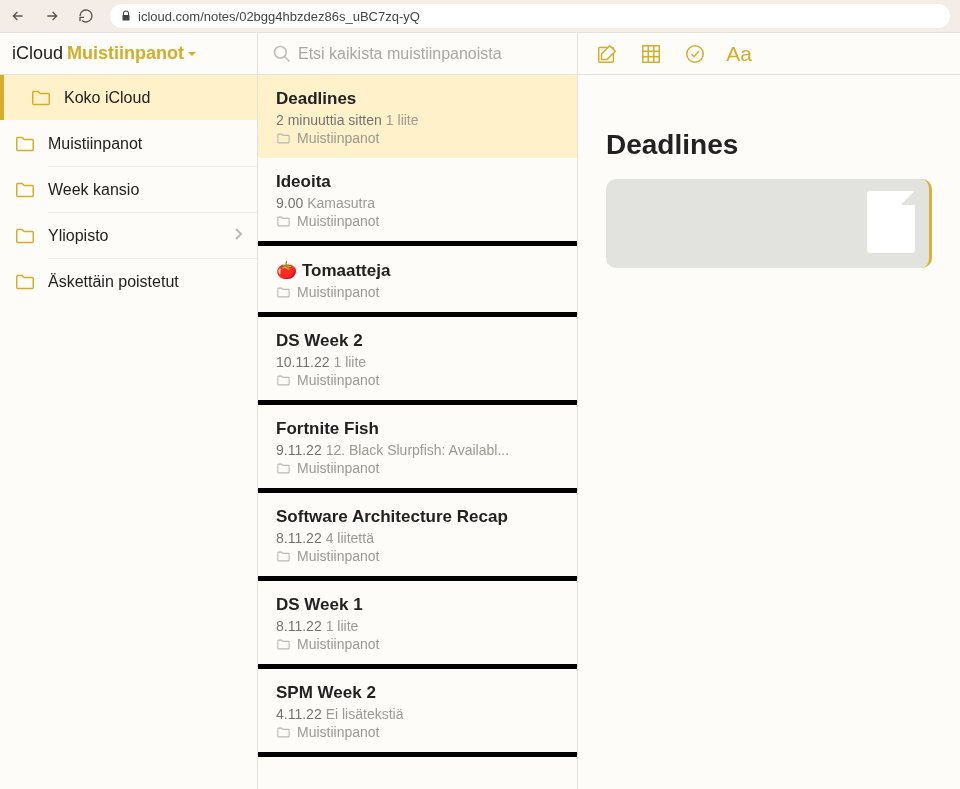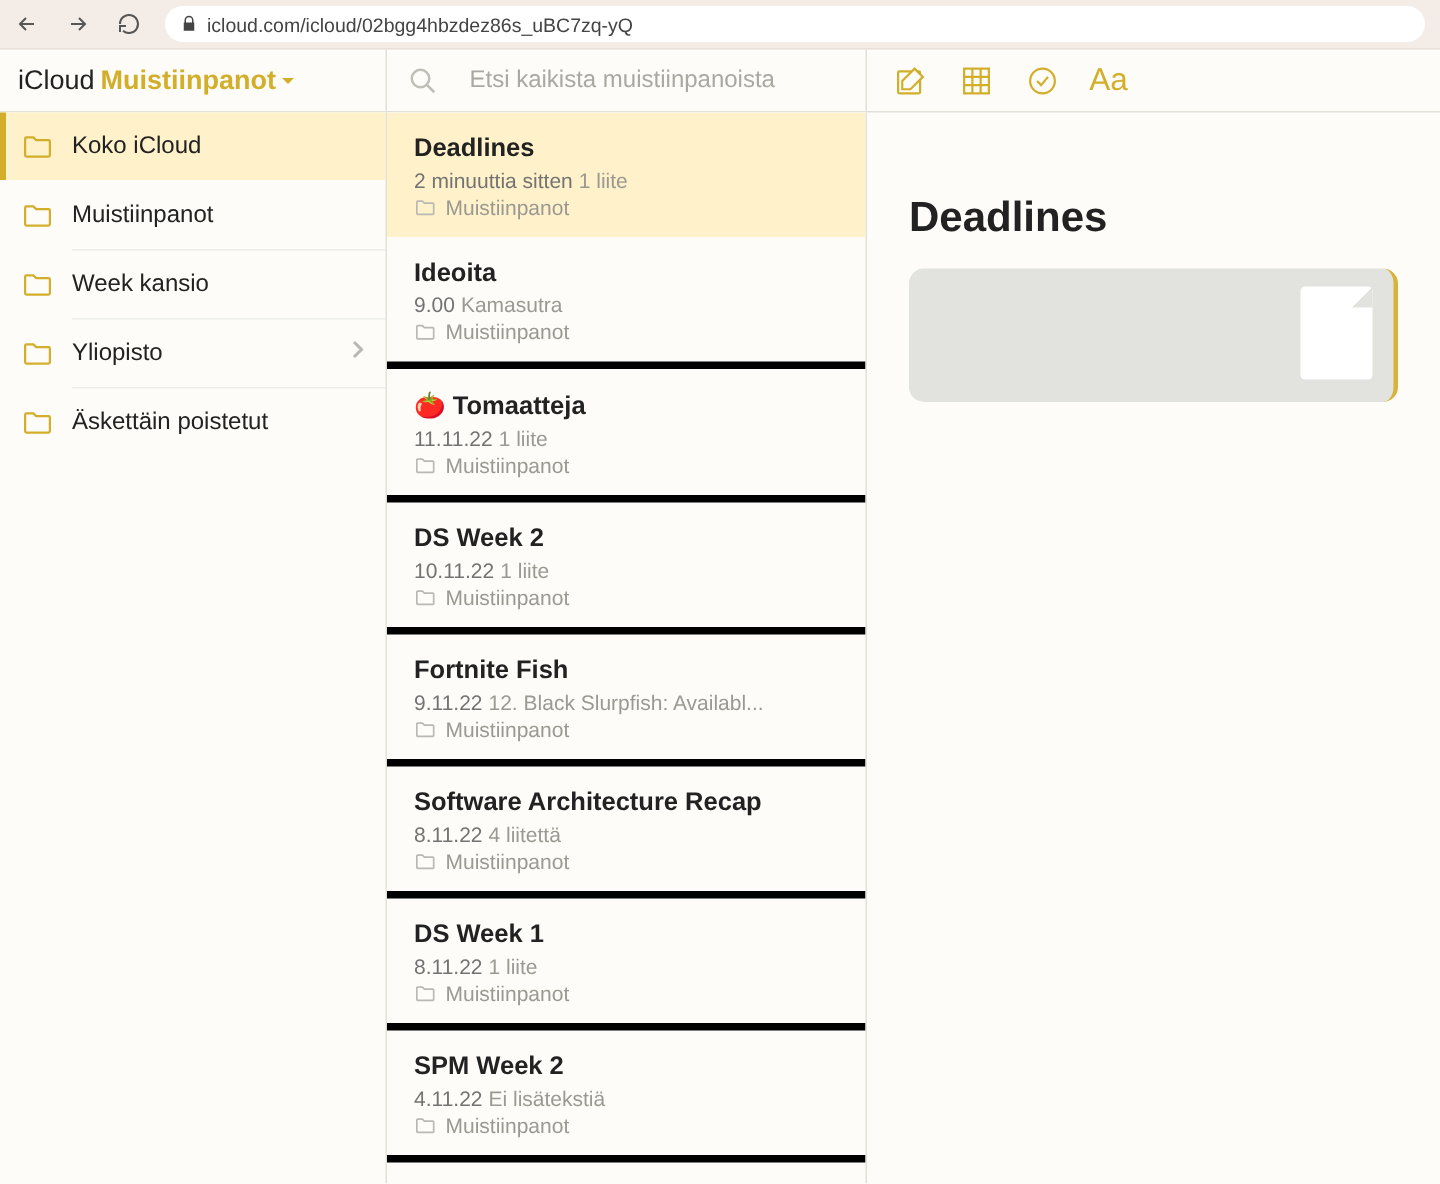--- a/index.html
+++ b/index.html
@@ -11,35 +11,35 @@
     .nav-btn svg { width: 16px; height: 16px; }
     .addr-bar { flex: 1; height: 24px; background: #fff; border-radius: 12px; display: flex; align-items: center; padding: 0 10px; gap: 6px; font-size: 13px; color: #444; max-width: 840px; }
     .lock-icon { width: 12px; height: 12px; }
 
     
     .app-row { height: 42px; display: flex; border-bottom: 1px solid #e2e0d9; }
     .brand-cell { width: 258px; display: flex; align-items: center; padding: 0 12px; border-right: 1px solid #e2e0d9; }
     .brand-icloud { font-weight: 400; font-size: 18px; color: #222; }
     .brand-app { font-weight: 600; font-size: 18px; color: #d2ae2a; margin-left: 4px; display: flex; align-items: center; gap: 2px; }
     .brand-app svg { width: 12px; height: 12px; }
-    .search-cell { width: 320px; display: flex; align-items: center; padding: 0 14px; border-right: 1px solid #e2e0d9; gap: 21px; }
+    .search-cell { width: 320px; display: flex; align-items: center; padding: 0 14px; border-right: 1px solid #e2e0d9; gap: 6px; }
     .search-cell svg { width: 20px; height: 20px; color: #bfbfb8; }
     .search-input { border: none; outline: none; background: transparent; font-size: 16px; color: #555; flex: 1; }
     .search-input::placeholder { color: #a9a8a1; }
     .action-cell { flex: 1; display: flex; align-items: center; padding: 0 18px; gap: 22px; }
     .action-icon { width: 22px; height: 22px; color: #d2ae2a; display: flex; align-items: center; justify-content: center; cursor: pointer; }
     .action-icon svg { width: 22px; height: 22px; }
 
     
     .columns { display: flex; height: calc(789px - 33px - 42px); }
 
     
     .sidebar { width: 258px; border-right: 1px solid #e2e0d9; background: #fdfcf8; }
     .folder-item { height: 45px; display: flex; align-items: center; padding: 0 14px; gap: 12px; font-size: 16px; color: #222; cursor: pointer; position: relative; }
-    .folder-item.active { background: #fff1c9; border-left: 4px solid #d2ae2a; padding-left: 10px; }
+    .folder-item.active { background: #fff1c9; border-left: 4px solid #d2ae2a; padding-left: 26px; }
     .divider { height: 1px; background: #ececea; margin: 0 0 0 48px; }
     .folder-icon { width: 22px; height: 22px; color: #d2ae2a; flex-shrink: 0; }
     .chev { position: absolute; right: 14px; color: #b9b9b3; }
     .chev svg { width: 10px; height: 14px; }
 
     
     .note-list { width: 320px; border-right: 1px solid #e2e0d9; background: #fdfcf8; overflow-y: hidden; }
     .note-item { padding: 14px 18px 12px; cursor: pointer; }
     .note-item.active { background: #fff1c9; }
     .note-list > .note-item:not(.active) { border-bottom: 5px solid #000000; }
@@ -73,21 +73,21 @@
   </div>
   <div class="nav-btn">
     <svg viewBox="0 0 24 24" fill="none" stroke="currentColor" stroke-width="2">
         <path d="M3 12a9 9 0 1 1 3 6.7M3 20v-6h6"></path>
       </svg>
   </div>
   <div class="addr-bar">
     <svg class="lock-icon" viewBox="0 0 24 24" fill="currentColor">
         <path d="M6 10V7a6 6 0 1 1 12 0v3h1v11H5V10h1zm2 0h8V7a4 4 0 1 0-8 0v3z"></path>
       </svg>
-    <span>icloud.com/icloud/02bgg4hbzdez86s_uBC7zq-yQ</span>
+    <span>icloud.com/notes/02bgg4hbzdez86s_uBC7zq-yQ</span>
   </div>
 </div>
 
 <div class="app-row">
   <div class="brand-cell">
     <span class="brand-icloud">iCloud</span>
     <span class="brand-app">
       <span>Muistiinpanot</span>
       <svg viewBox="0 0 12 12" fill="currentColor">
           <path d="M2 4l4 4 4-4z"></path>
@@ -182,21 +182,20 @@
         <div class="note-meta"><span class="date">9.00</span><span class="preview">Kamasutra</span></div>
         <div class="note-folder">
           <svg viewBox="0 0 24 24" fill="none" stroke="currentColor" stroke-width="1.8">
             <path d="M3 6a1 1 0 0 1 1-1h5l2 2h9a1 1 0 0 1 1 1v10a1 1 0 0 1-1 1H4a1 1 0 0 1-1-1V6z"></path>
           </svg>
           <span>Muistiinpanot</span>
         </div>
       </div>
       <div class="note-item">
         <div class="note-title">🍅 Tomaatteja</div>
-        <div class="note-meta"><span class="date">11.11.22</span><span class="preview">1 liite</span></div>
         <div class="note-folder">
           <svg viewBox="0 0 24 24" fill="none" stroke="currentColor" stroke-width="1.8">
             <path d="M3 6a1 1 0 0 1 1-1h5l2 2h9a1 1 0 0 1 1 1v10a1 1 0 0 1-1 1H4a1 1 0 0 1-1-1V6z"></path>
           </svg>
           <span>Muistiinpanot</span>
         </div>
       </div>
       <div class="note-item">
         <div class="note-title">DS Week 2</div>
         <div class="note-meta"><span class="date">10.11.22</span><span class="preview">1 liite</span></div>

